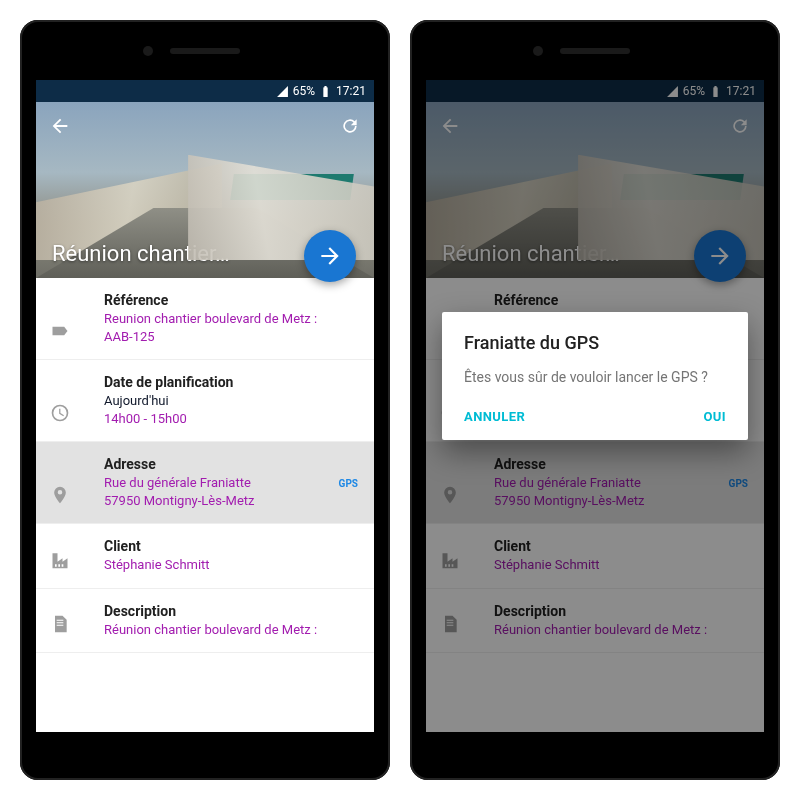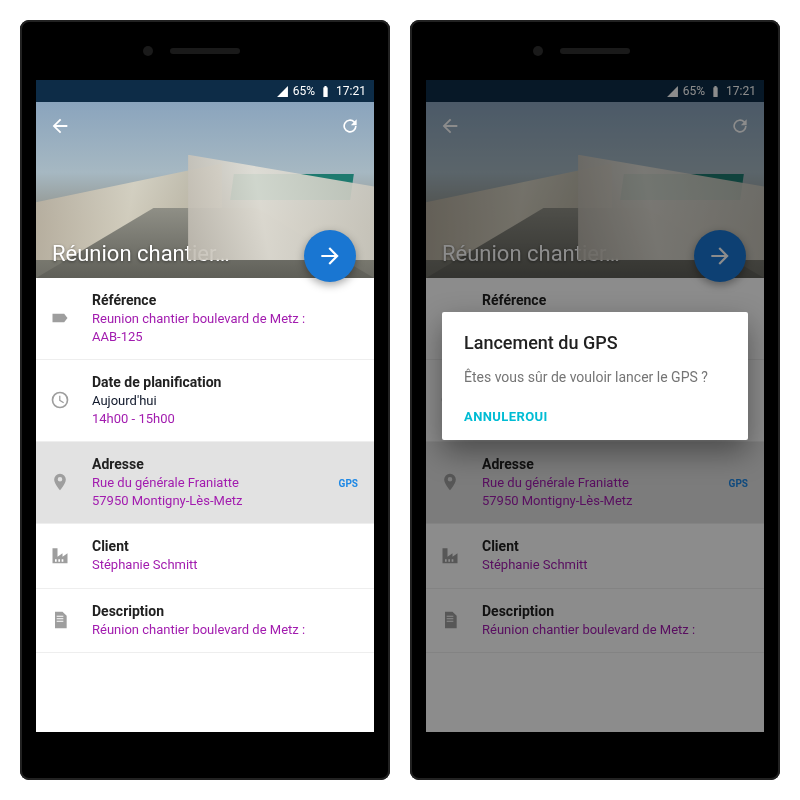--- a/index.html
+++ b/index.html
@@ -10,21 +10,21 @@
     height: 800px;
     display: flex;
     justify-content: center;
     align-items: center;
     gap: 20px;
   }
   .phone {
     width: 370px;
     height: 760px;
     background: #000;
-    border-radius: 9px;
+    border-radius: 18px;
     padding: 60px 16px 48px 16px;
     position: relative;
     box-shadow: inset 0 0 0 2px #222;
   }
   .speaker {
     position: absolute;
     top: 28px; left: 50%;
     transform: translateX(-50%);
     width: 70px; height: 6px;
     background: #1a1a1a;
@@ -126,22 +126,22 @@
     display: flex; align-items: center; justify-content: center;
     box-shadow: 0 3px 8px rgba(0,0,0,.35);
     z-index: 3;
   }
   .fab svg { fill: #fff; width: 26px; height: 26px; }
   .list { }
   .row {
     display: flex;
     padding: 14px 16px 14px 14px;
     border-bottom: 1px solid #eee;
-    gap: 20px;
-    align-items: center;
+    gap: 32px;
+    align-items: flex-end;
     position: relative;
     background: #fff;
   }
   .row.active { background: #e2e2e2; }
   .row .icon {
     width: 22px; flex: 0 0 22px;
     color: #9e9e9e;
     margin-top: 2px;
   }
   .row .icon svg { width: 20px; height: 20px; fill: #9e9e9e; }
@@ -163,21 +163,21 @@
     top: 232px;
     left: 16px; right: 16px;
     background: #fff;
     border-radius: 2px;
     box-shadow: 0 12px 30px rgba(0,0,0,.4);
     padding: 20px 22px 10px 22px;
     z-index: 6;
   }
   .dialog .d-title { font-size: 18px; font-weight: 500; color: #212121; margin-bottom: 14px; }
   .dialog .d-msg { font-size: 14px; color: #757575; line-height: 1.45; }
-  .dialog .d-actions { display: flex; justify-content: flex-start; margin-top: 22px; padding-bottom: 6px;}
+  .dialog .d-actions { display: flex; justify-content: space-between; margin-top: 22px; padding-bottom: 6px;}
   .dialog .d-btn { color: #00bcd4; font-size: 13px; font-weight: 700; letter-spacing: .4px; }
 </style>
 </head>
 <body>
 
 <div class="phone">
   <div class="speaker"></div>
     <div class="camera"></div>
   <div class="screen">
     <div class="status-bar">
@@ -359,21 +359,21 @@
             </svg></div>
         <div class="body">
           <div class="title">Description</div>
           <div class="line">Réunion chantier boulevard de Metz :</div>
         </div>
       </div>
     </div>
 
     <div class="dim"></div>
     <div class="dialog">
-      <div class="d-title">Lancement du GPS</div>
+      <div class="d-title">Franiatte du GPS</div>
       <div class="d-msg">Êtes vous sûr de vouloir lancer le GPS ?</div>
       <div class="d-actions">
         <div class="d-btn">ANNULER</div>
         <div class="d-btn">OUI</div>
       </div>
     </div>
   </div>
 </div>
 
 </body></html>

